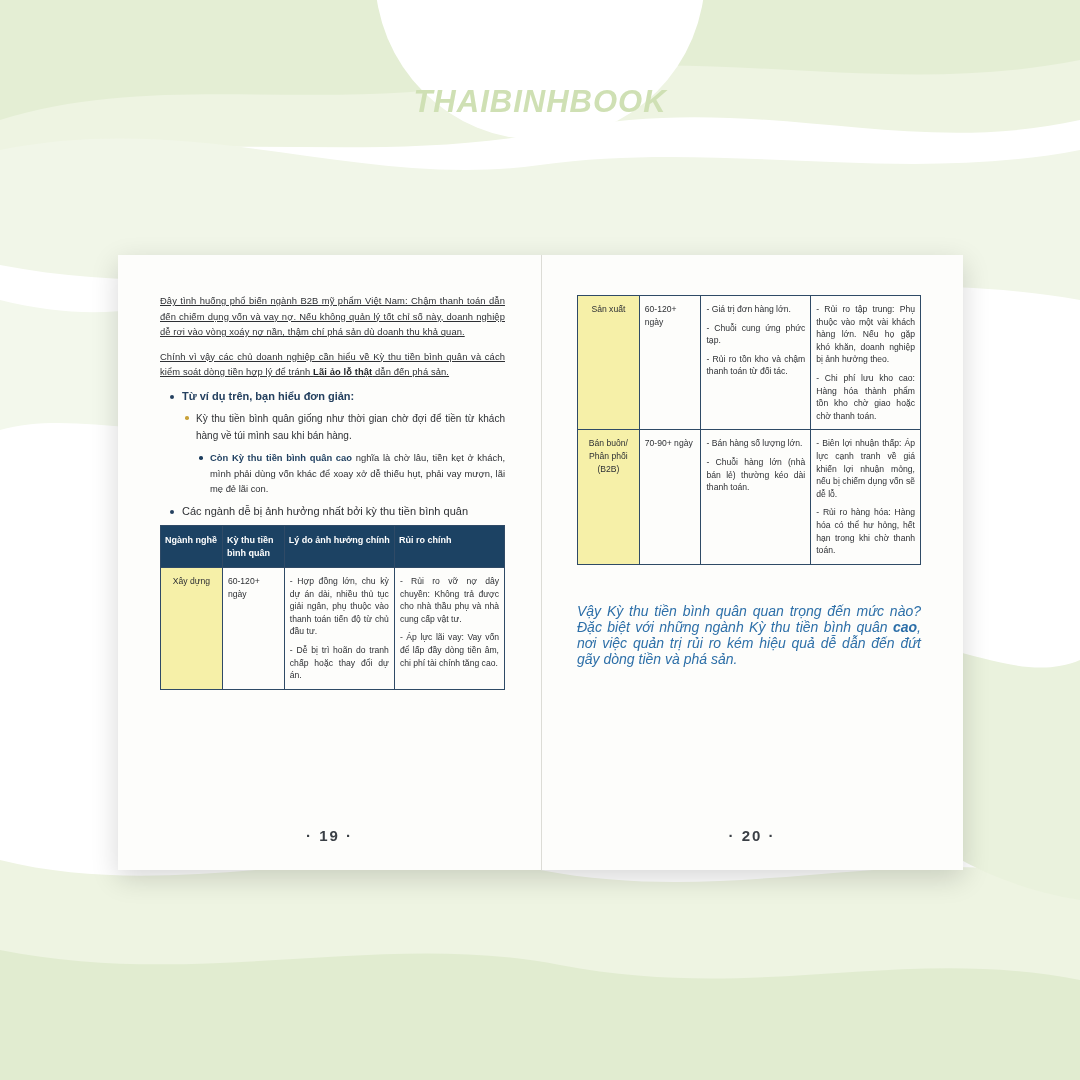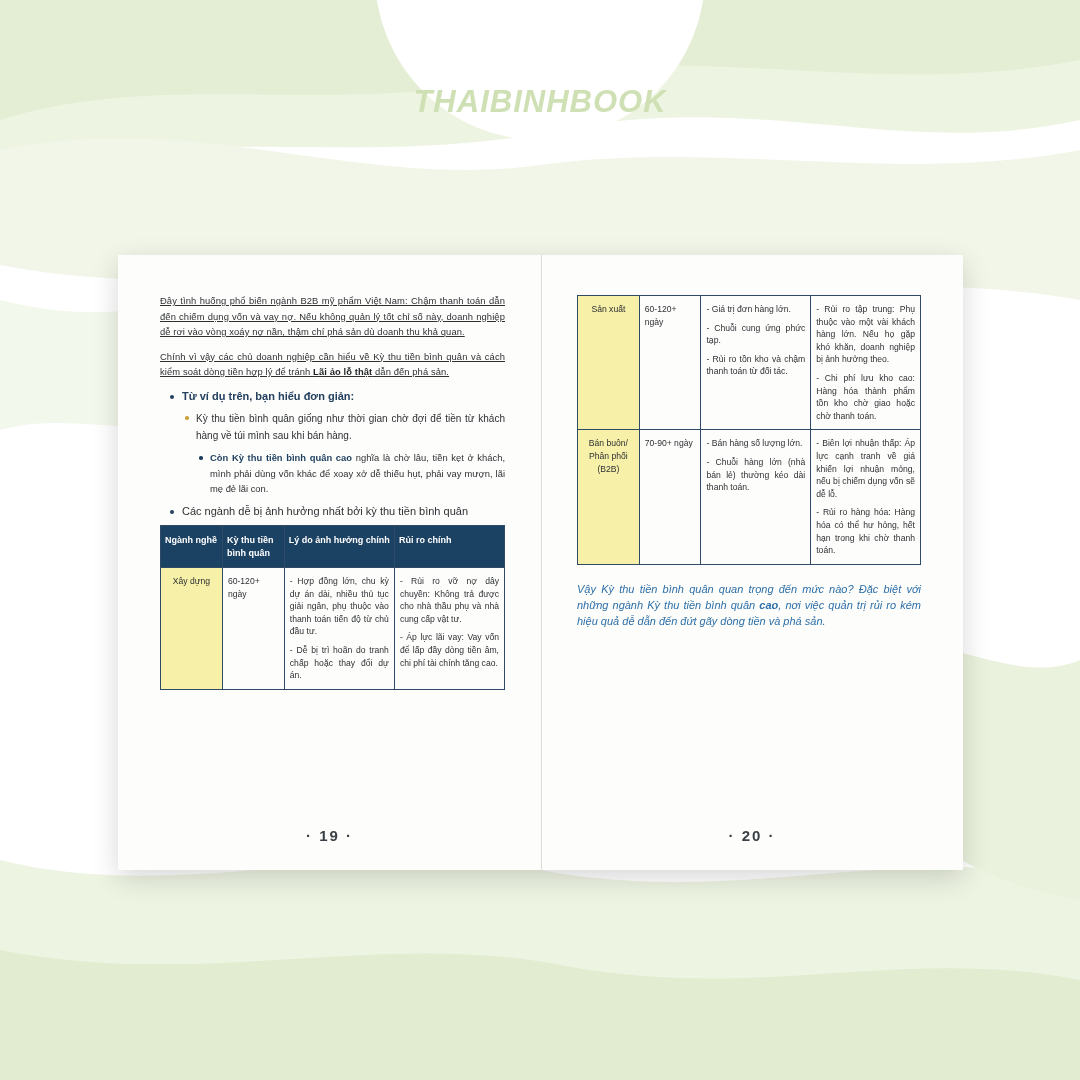--- a/index.html
+++ b/index.html
@@ -67,21 +67,21 @@
   td{font-size:8.6px;line-height:12.6px;color:#2e3034;padding:7px 5px;}
   td.c-name{background:#f6f0a8;font-weight:normal;text-align:center;}
   td.c-days{text-align:left;}
   td .dash{display:block;margin-bottom:6px;text-align:justify;}
   td .dash:last-child{margin-bottom:0;}
   .tbl-left{margin-top:6px;}
   .tbl-right{margin-top:2px;}
 
   
   .note{
-    margin-top:16px;font-size:11px;line-height:16px;color:#2d6fa8;
+    margin-top:38px;font-size:14px;line-height:16px;color:#2d6fa8;
     font-style:italic;text-align:justify;
   }
   .note b{font-weight:bold;}
 
   
   .folio{
     position:absolute;bottom:26px;left:0;right:0;text-align:center;
     font-size:15px;color:#3a3f45;letter-spacing:2px;font-weight:bold;
   }
 </style>

